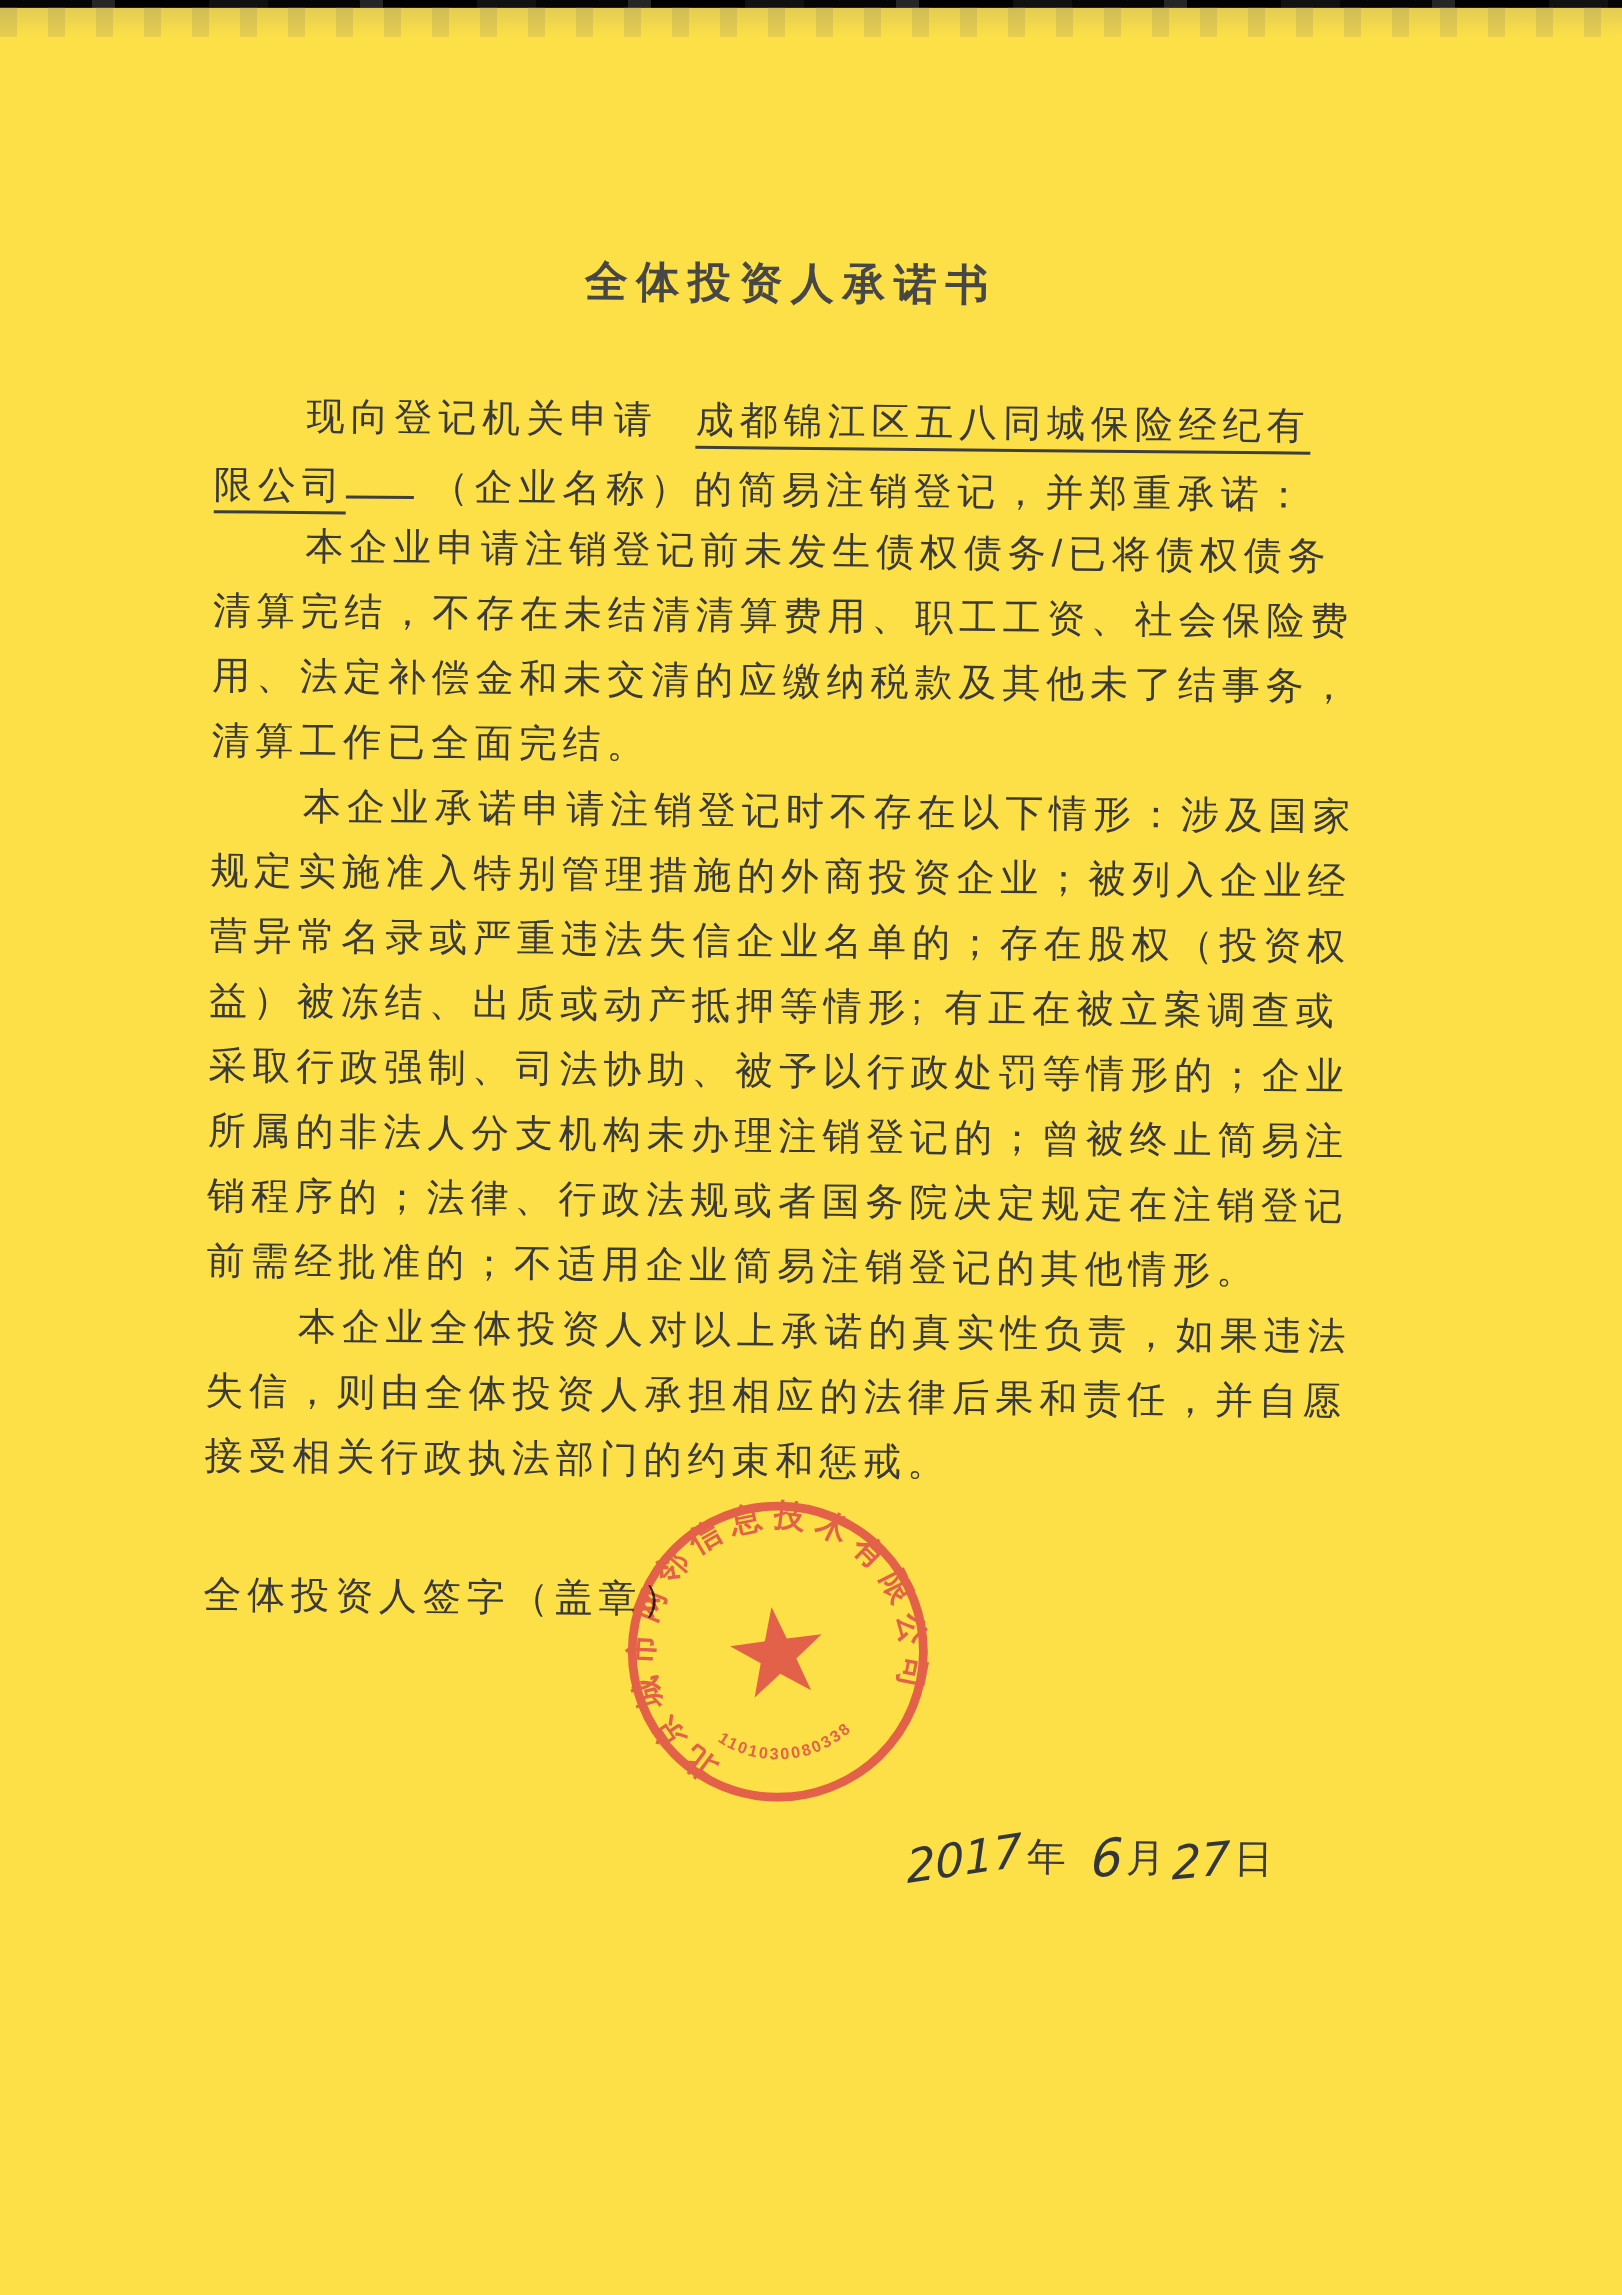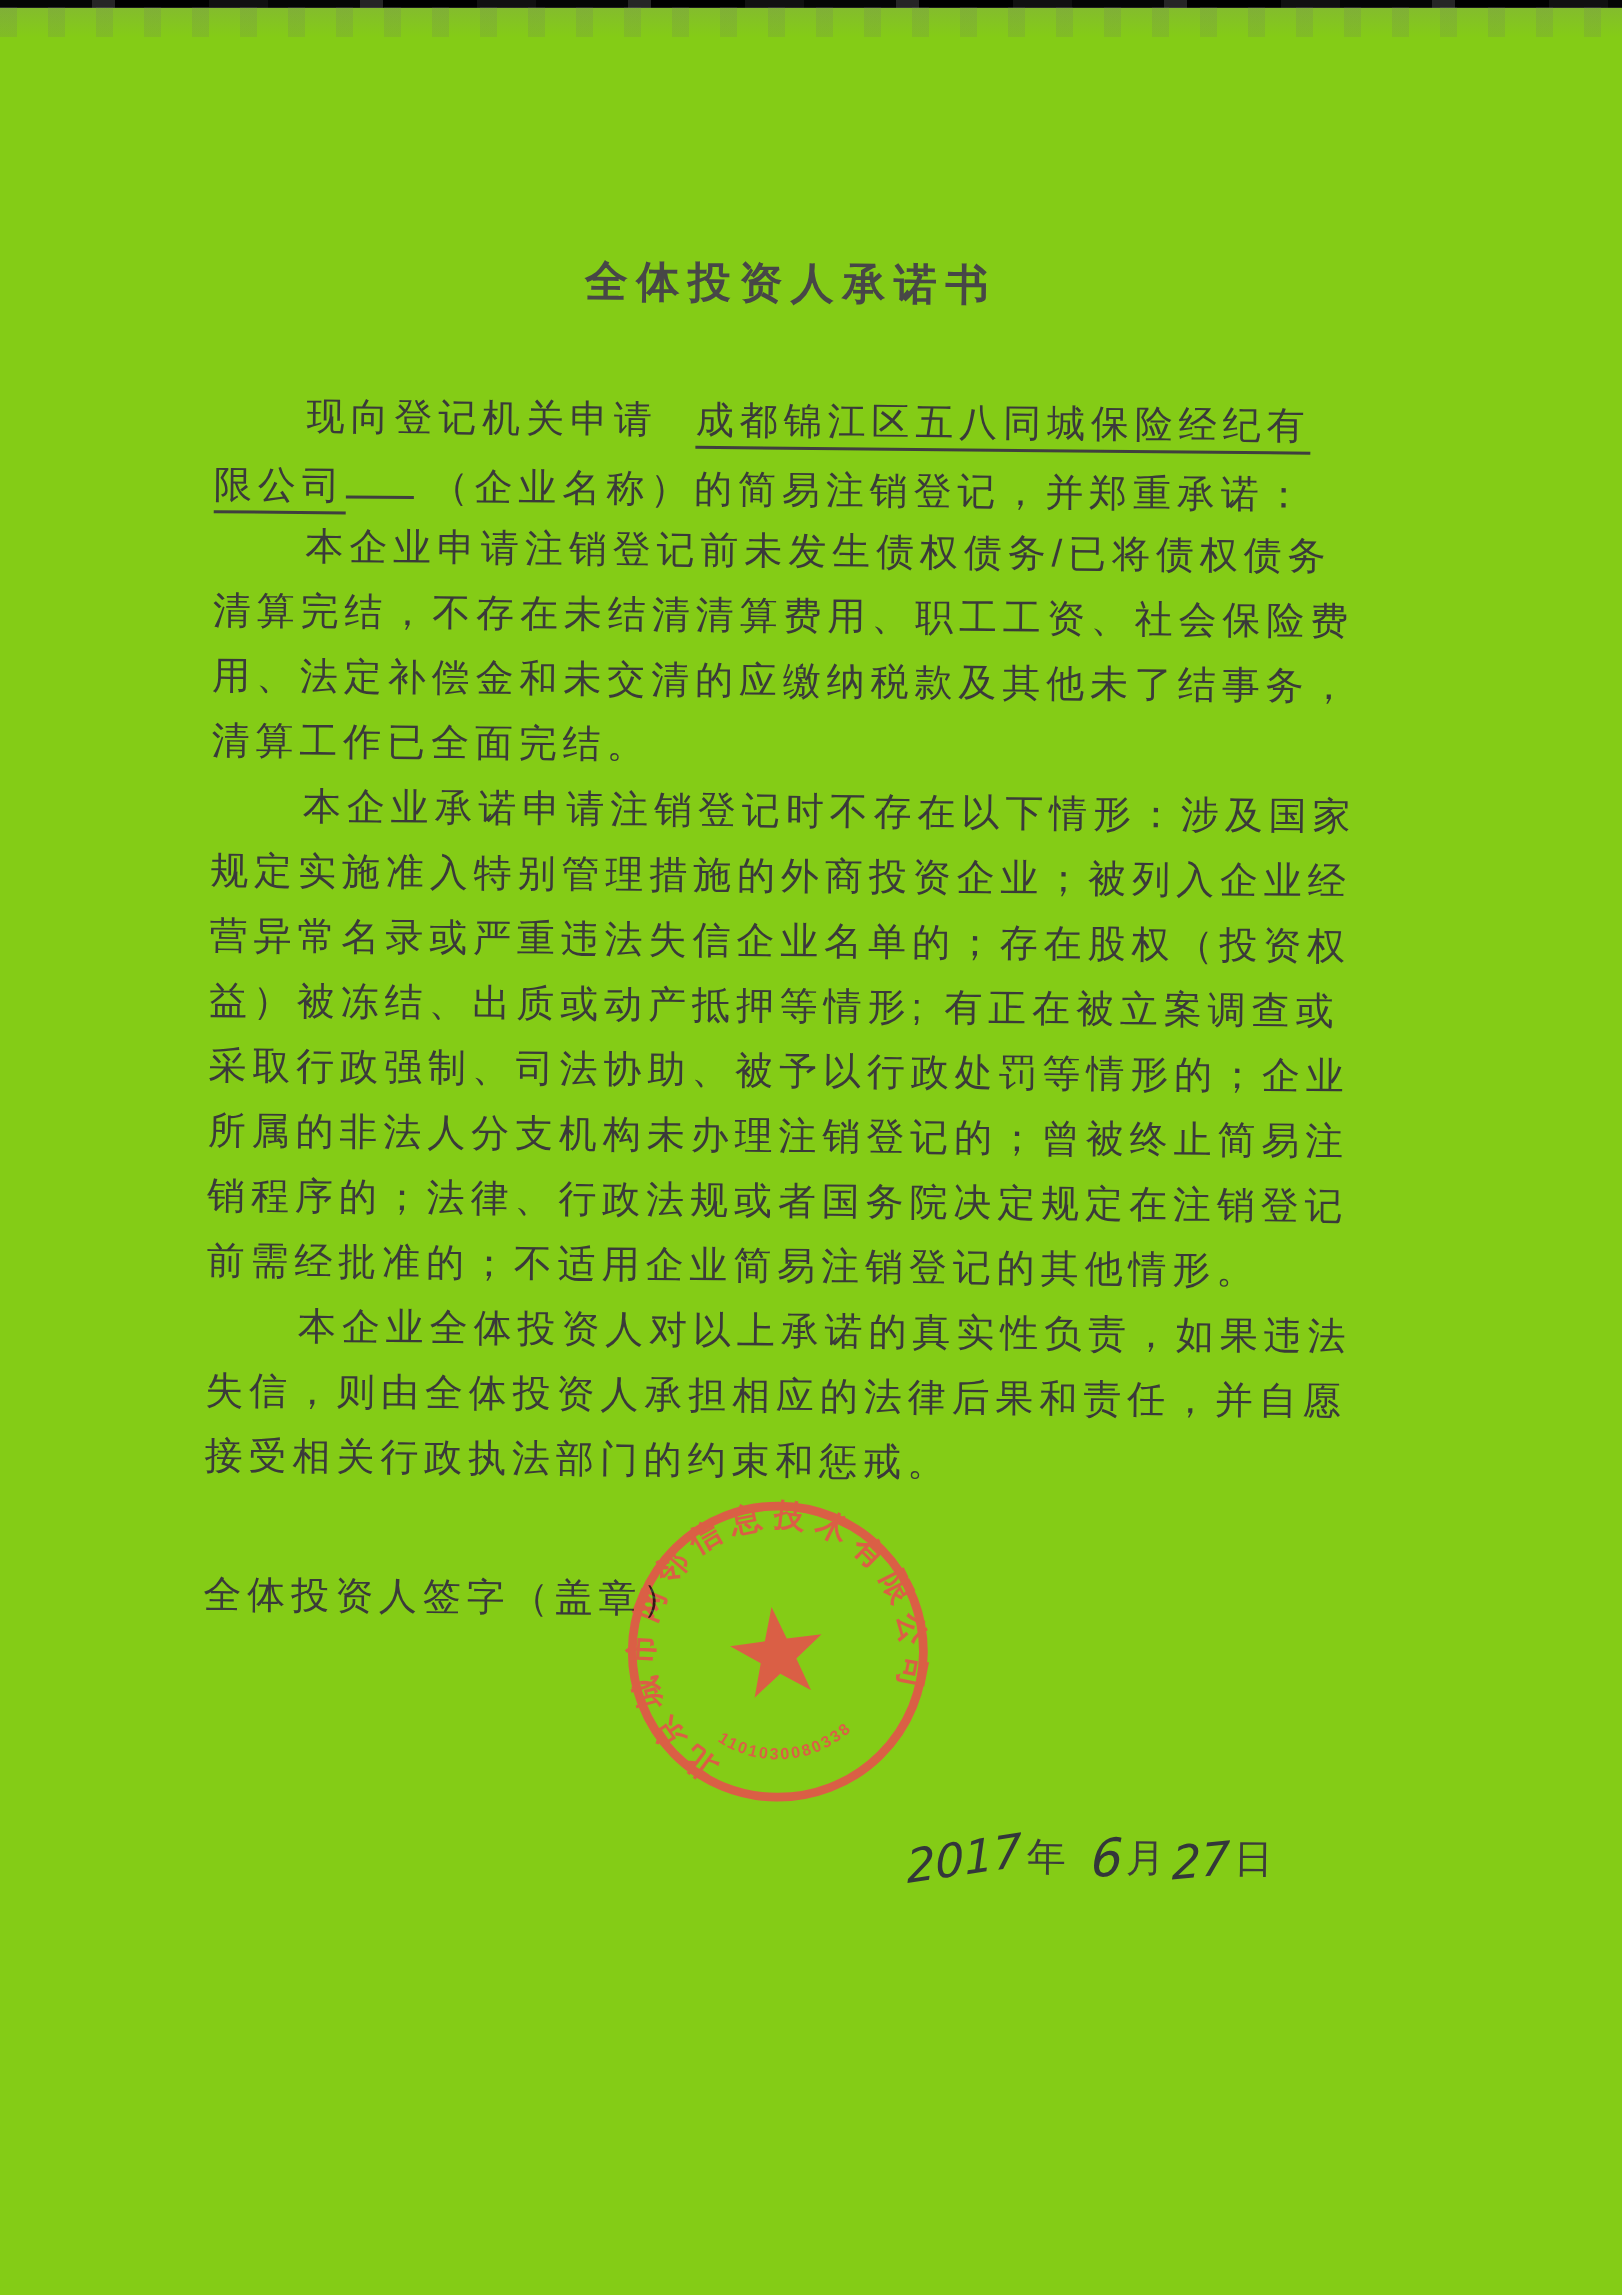--- a/index.html
+++ b/index.html
@@ -1,19 +1,19 @@
 <!DOCTYPE html>
 <html style="font-size:10.5px"><head>
 <meta charset="utf-8">
 <style>
   html,body{margin:0;padding:0;background:#ffffff;}
   .page{
     position:relative;
     width:1623px;height:2295px;
-    background:#84cc16;
+    background:#fde047;
     overflow:hidden;
     font-family:"Liberation Sans","DejaVu Sans",sans-serif;
     color:#3a3a3a;
   }
   
   .scan-strip{
     position:absolute;top:0;left:0;width:1623px;height:7.9px;
     background:repeating-linear-gradient(90deg,#050505 0 92px,#262626 92px 115px,#000 115px 209px,#111 209px 268px);
   }
   .scan-smudge{

